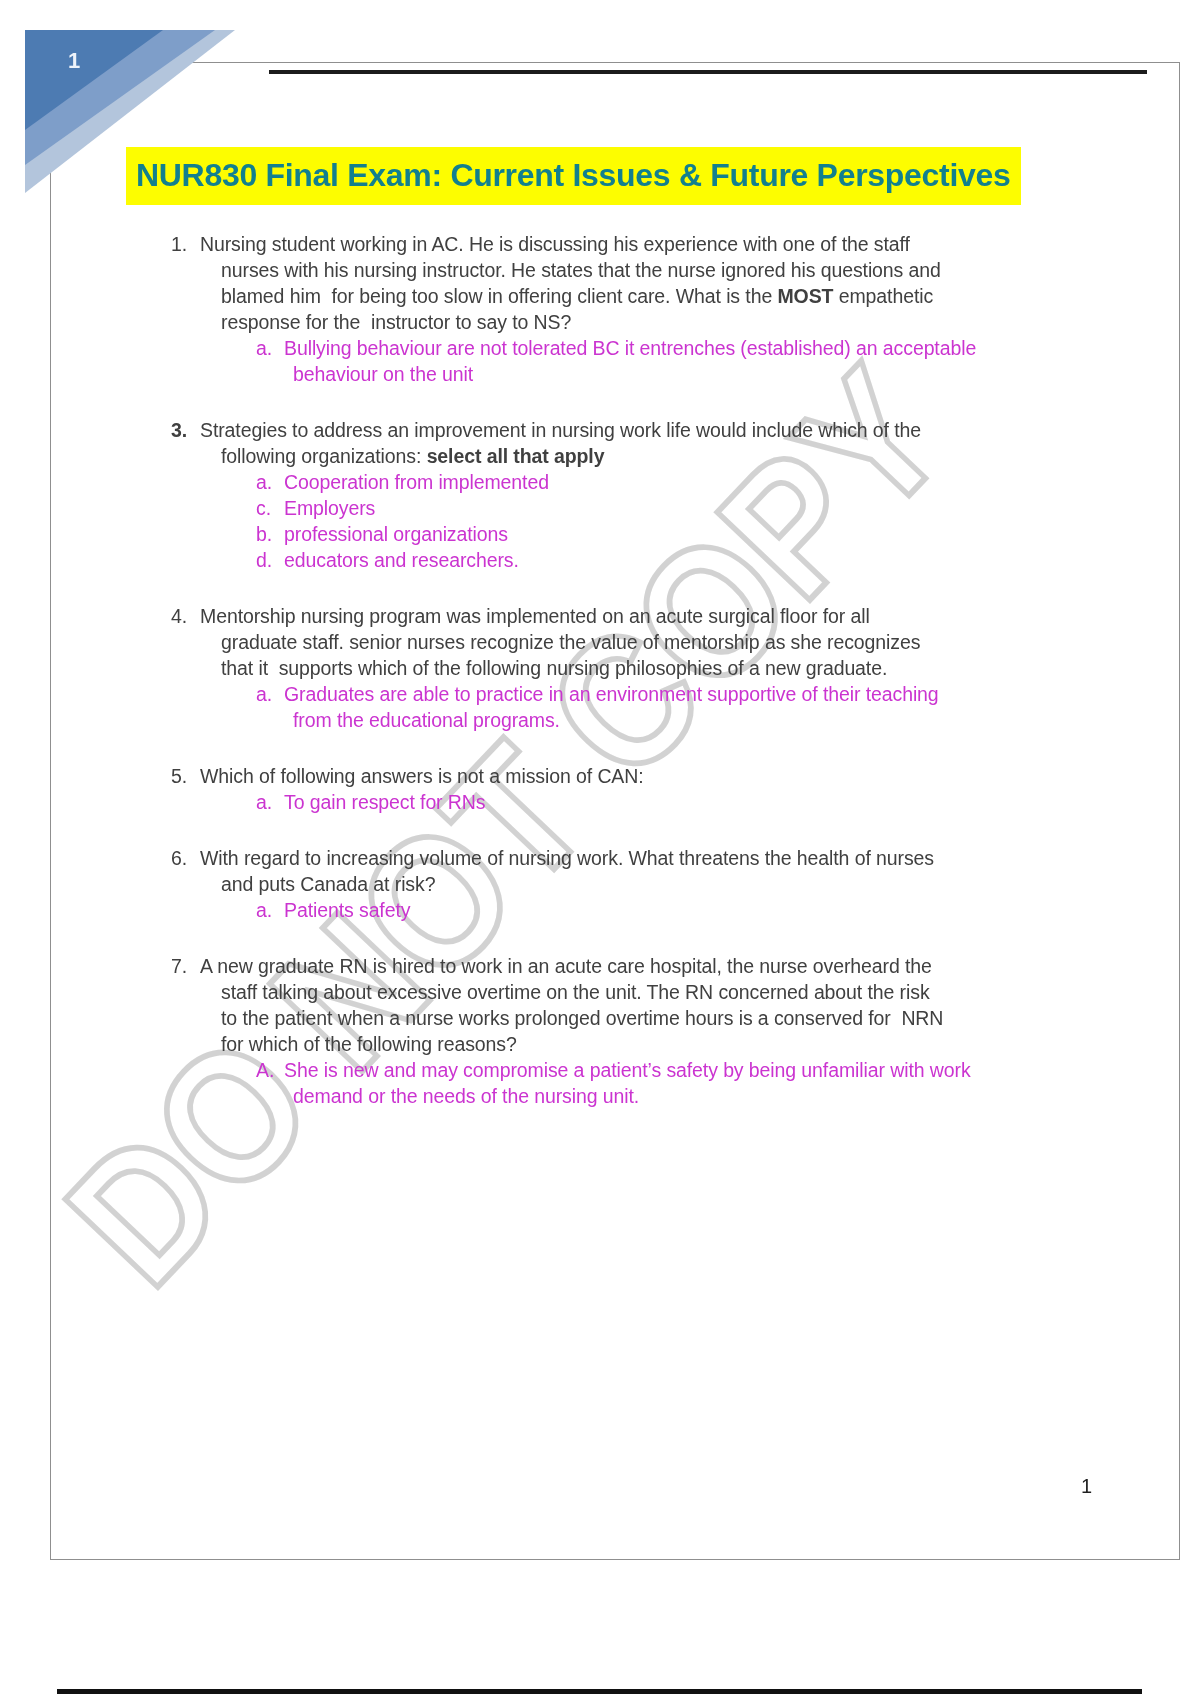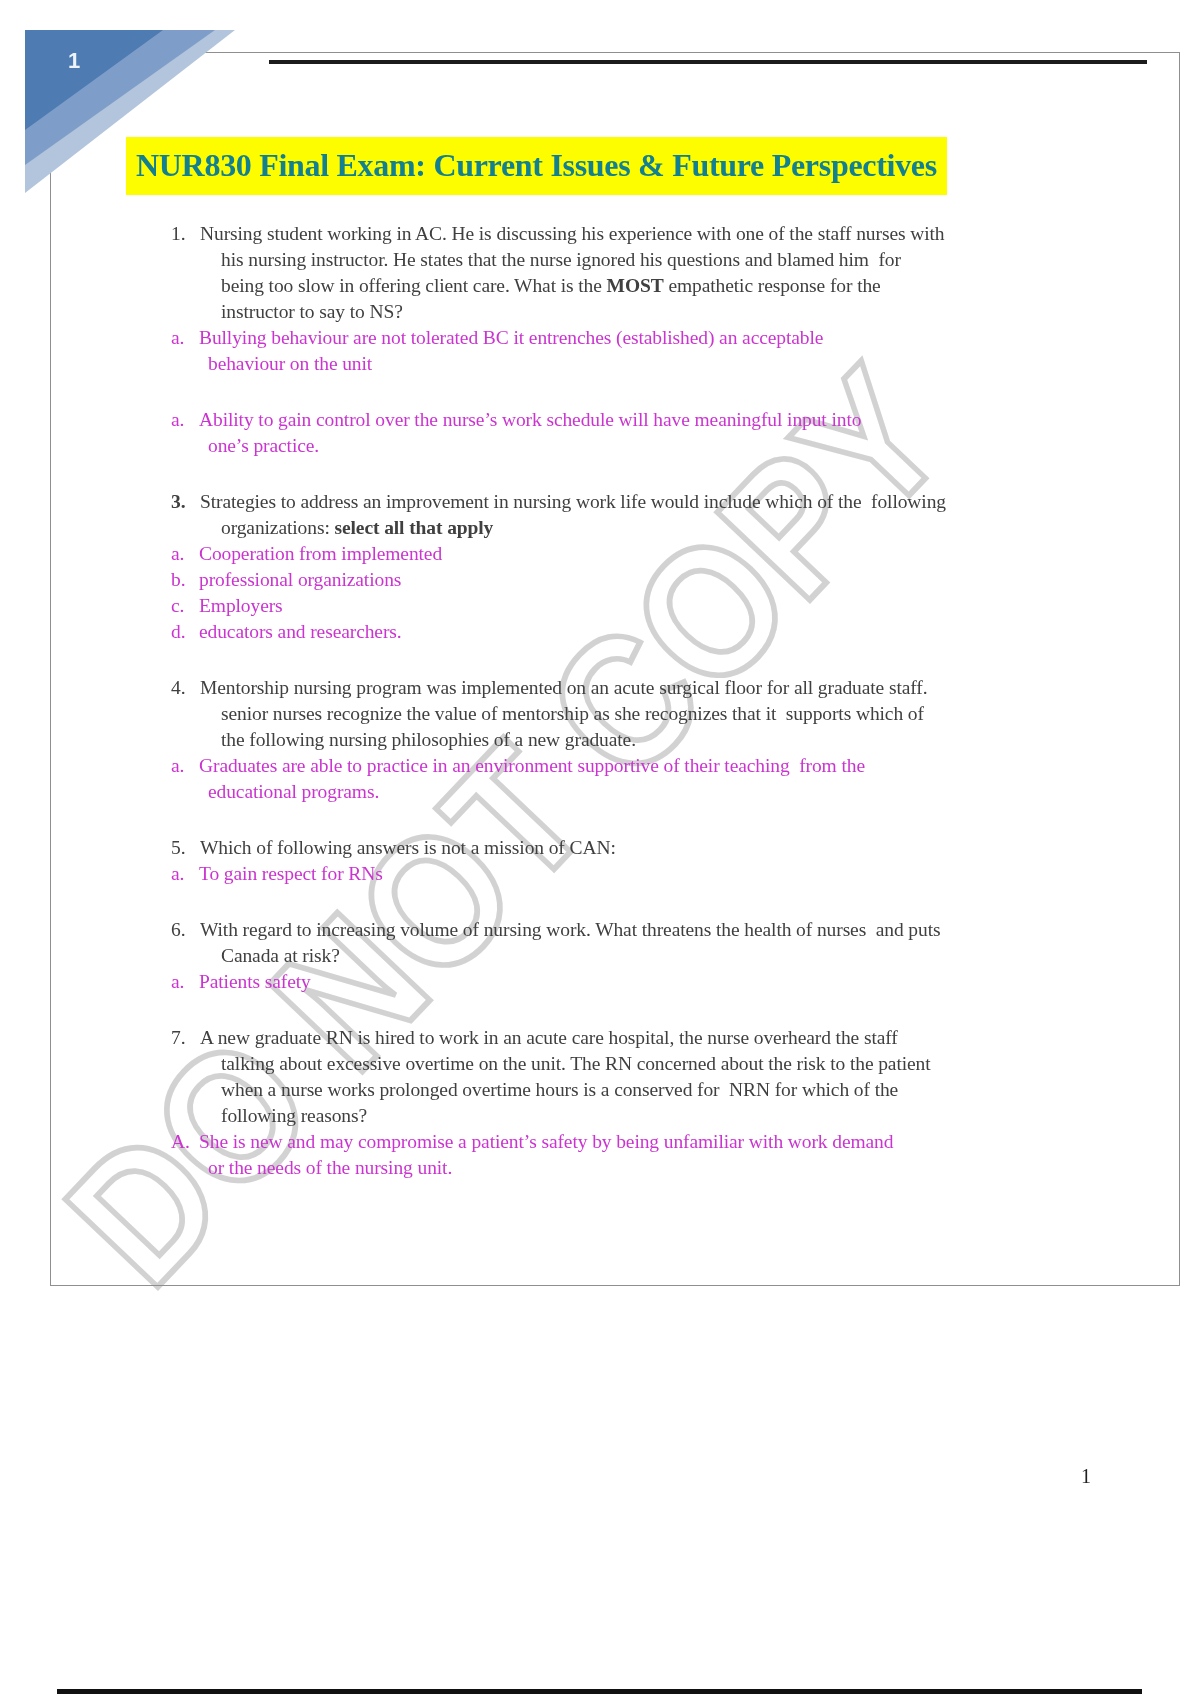--- a/index.html
+++ b/index.html
@@ -5,22 +5,22 @@
   html,body{margin:0;padding:0;background:#ffffff;}
   body{
     width:1200px;height:1700px;position:relative;overflow:hidden;
     font-family:"Liberation Sans","DejaVu Sans",sans-serif;
     -webkit-font-smoothing:antialiased;
   }
   
   .watermark-layer{position:absolute;inset:0;z-index:1;pointer-events:none;}
   
   .page{
-    position:absolute;left:50px;top:52px;width:1130px;height:1234px;
-    border:1.5px solid #8f8f8f;box-sizing:border-box;z-index:2;background:transparent;font-family:Liberation Serif, serif;
+    position:absolute;left:50px;top:62px;width:1130px;height:1498px;
+    border:1.5px solid #8f8f8f;box-sizing:border-box;z-index:2;background:transparent;
   }
   .top-rule{position:absolute;left:218px;top:7px;width:878px;height:4px;background:#1c1c1c;}
   .bottom-rule{position:absolute;left:57px;top:1689px;width:1085px;height:5px;background:#111;z-index:3;}
   
   .corner-decor{position:absolute;left:25px;top:30px;z-index:4;}
   .corner-number{
     position:absolute;left:68px;top:48px;z-index:5;color:#eef3fa;
     font-size:22px;font-weight:bold;
   }
   
@@ -34,21 +34,21 @@
   .questions{margin:24px 0 0 120px;position:relative;}
   .question{margin:0 0 30px 0;}
   .question p{margin:0;}
   .q-text{
     width:725px;padding-left:50px;text-indent:-50px;
     font-size:19.5px;line-height:26px;color:#404040;letter-spacing:-0.1px;
   }
   .q-num{display:inline-block;width:29px;text-indent:0;}
   .q-num.bold{font-weight:bold;}
   .q-text span,.q-text b{white-space:pre-wrap;}
-  .q-answers{}
+  .q-answers{margin-left:85px;}
   .answer{
     width:690px;padding-left:37px;text-indent:-37px;
     font-size:19.5px;line-height:26px;color:#cb34d0;letter-spacing:-0.1px;
   }
   .a-label{display:inline-block;width:28px;text-indent:0;}
   .a-text{white-space:pre-wrap;}
   
   .footer-num{
     position:absolute;left:1030px;top:1412px;font-size:20px;color:#1f1f1f;
   }
@@ -68,30 +68,27 @@
   </div>
 
   <div class="questions">
       <div class="question">
         <p class="q-text"><span class="q-num">1.</span><span>Nursing student working in AC. He is discussing his experience with one of the staff nurses with his nursing instructor. He states that the nurse ignored his questions and blamed him  for being too slow in offering client care. What is the </span><b>MOST</b><span> empathetic response for the  instructor to say to NS?</span></p>
         <div class="q-answers">
           <p class="answer"><span class="a-label">a.</span><span class="a-text">Bullying behaviour are not tolerated BC it entrenches (established) an acceptable behaviour on the unit</span></p>
         </div>
       </div>
       <div class="question">
-        <div class="q-answers">
-          <p class="answer"><span class="a-label">a.</span><span class="a-text">Ability to gain control over the nurse’s work schedule will have meaningful input into one’s practice.</span></p>
-        </div>
       </div>
       <div class="question">
         <p class="q-text"><span class="q-num bold">3.</span><span>Strategies to address an improvement in nursing work life would include which of the  following organizations: </span><b>select all that apply</b></p>
         <div class="q-answers">
           <p class="answer"><span class="a-label">a.</span><span class="a-text">Cooperation from implemented</span></p>
+          <p class="answer"><span class="a-label">c.</span><span class="a-text">Employers</span></p>
           <p class="answer"><span class="a-label">b.</span><span class="a-text">professional organizations</span></p>
-          <p class="answer"><span class="a-label">c.</span><span class="a-text">Employers</span></p>
           <p class="answer"><span class="a-label">d.</span><span class="a-text">educators and researchers.</span></p>
         </div>
       </div>
       <div class="question">
         <p class="q-text"><span class="q-num">4.</span><span>Mentorship nursing program was implemented on an acute surgical floor for all graduate staff. senior nurses recognize the value of mentorship as she recognizes that it  supports which of the following nursing philosophies of a new graduate.</span></p>
         <div class="q-answers">
           <p class="answer"><span class="a-label">a.</span><span class="a-text">Graduates are able to practice in an environment supportive of their teaching  from the educational programs.</span></p>
         </div>
       </div>
       <div class="question">

